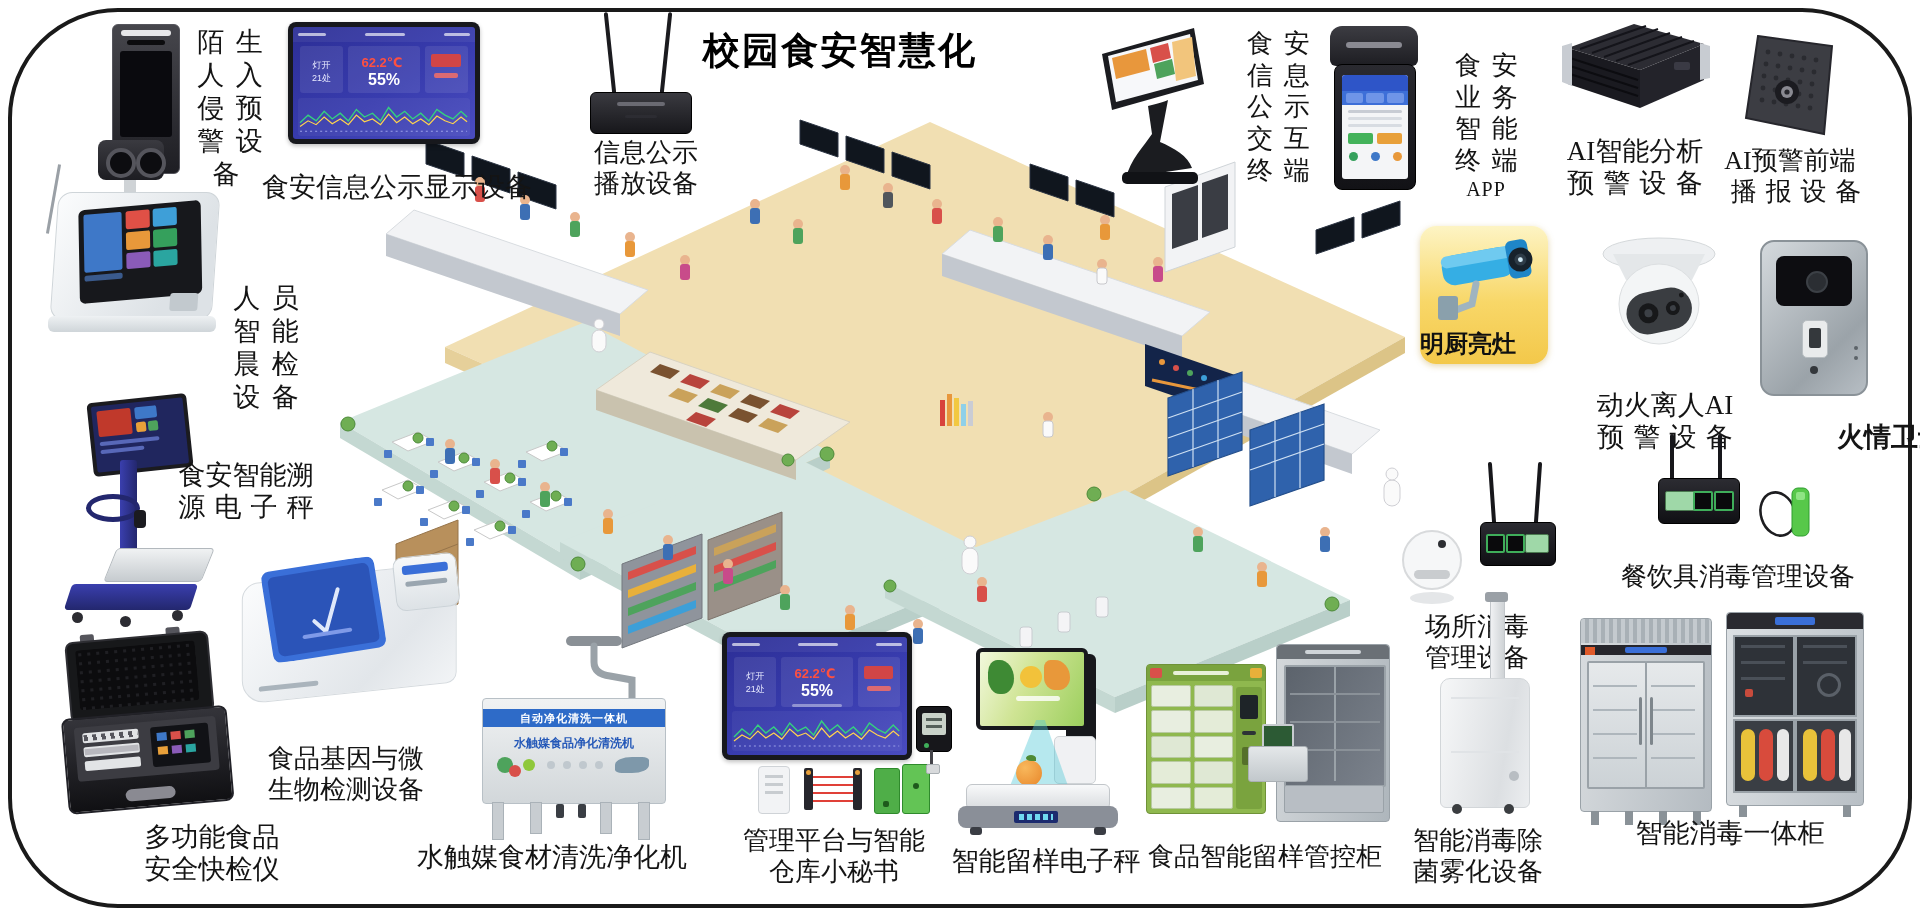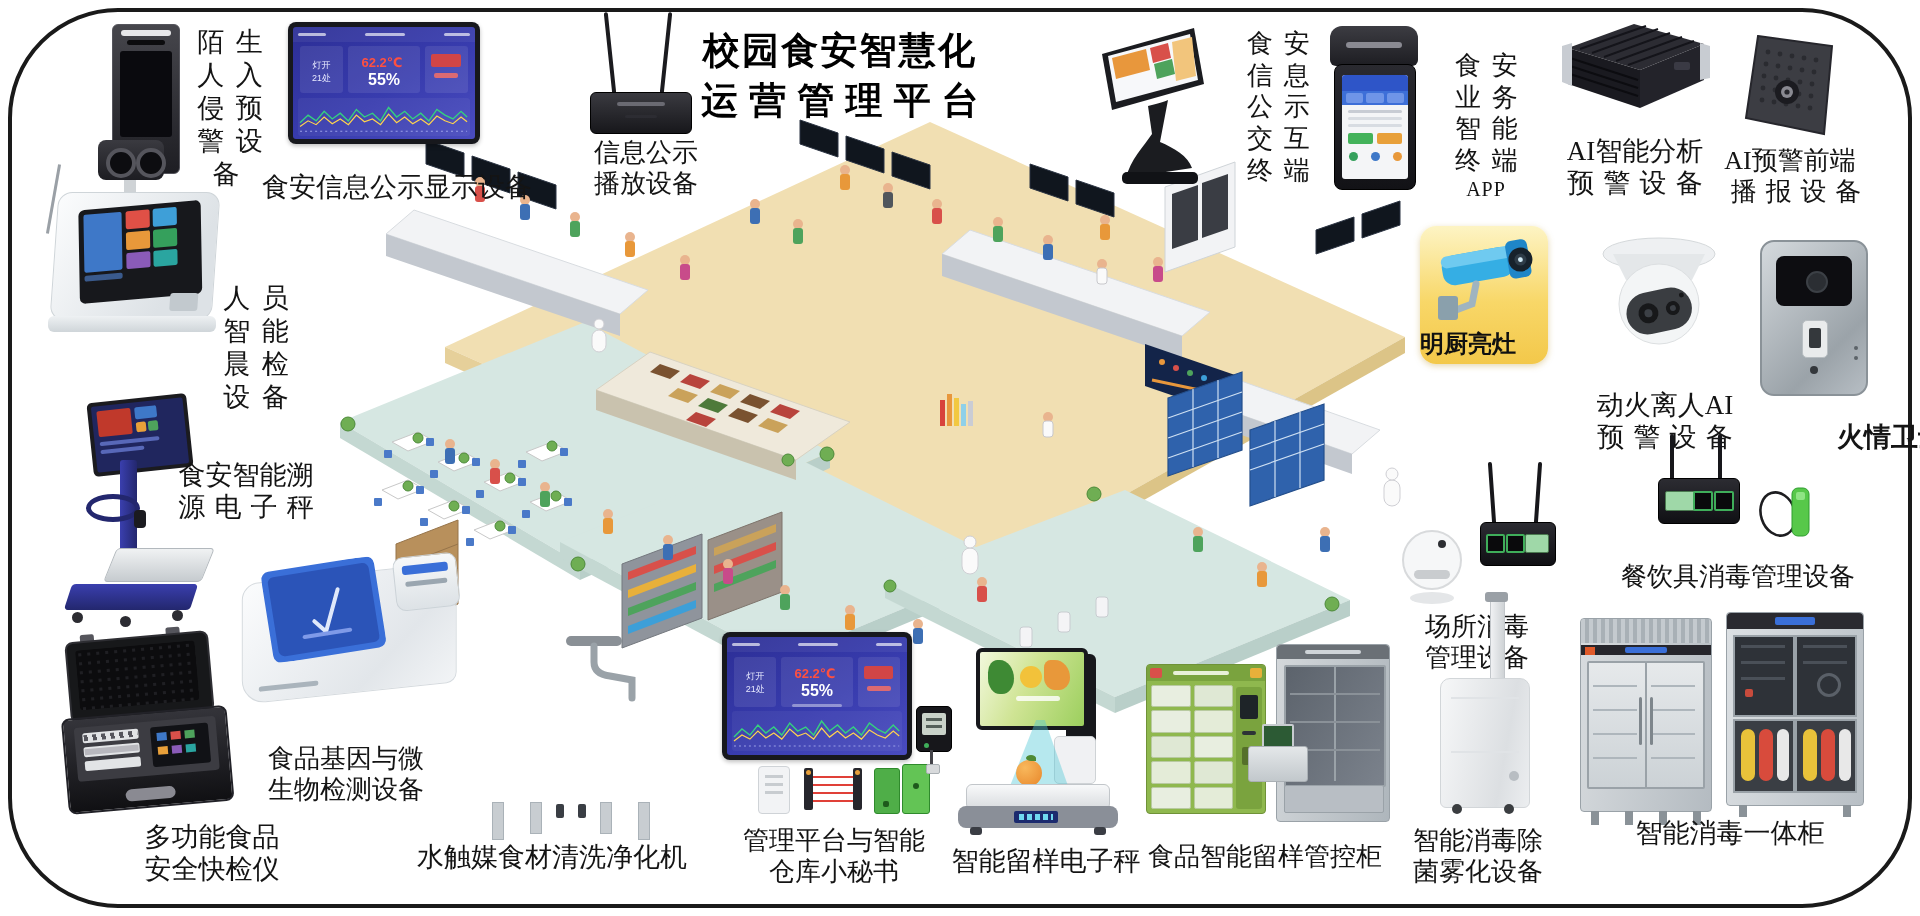--- a/index.html
+++ b/index.html
@@ -347,21 +347,20 @@
       </g>
     <g transform="translate(772,152)">
         <circle r="5" fill="#e9b48e"></circle>
         <rect x="-5" y="4" width="10" height="16" rx="3" fill="#fafafa" stroke="#c8c8cc"></rect>
       </g>
   </g>
 </svg>
 
 <div class="title">
   <div class="t1">校园食安智慧化</div>
-  <div class="t2">运营管理平台</div>
 </div>
 
 <div class="dev" style="left:112px;top:24px;width:66px;height:148px;border-radius:6px;
             background:linear-gradient(#46464c,#1e1e23);border:1px solid #55555c;">
   <div class="abs" style="left:8px;top:5px;width:50px;height:6px;background:#e8e8ea;border-radius:3px;"></div>
   <div class="abs" style="left:14px;top:15px;width:38px;height:5px;background:#0c0c0e;border-radius:3px;"></div>
   <div class="abs" style="left:7px;top:26px;width:52px;height:86px;background:#0a0a0e;border-radius:3px;"></div>
   <div class="abs" style="left:18px;bottom:10px;width:30px;height:16px;background:#141418;border-radius:3px;"></div>
 </div>
 <div class="vlabel" style="left:186px;top:26px;width:80px;font-size:27px;">
@@ -862,20 +861,38 @@
 <div class="label" style="left:736px;top:826px;width:196px;font-size:26px;">
   <div>管理平台与智能</div>
     <div>仓库小秘书</div>
 </div>
 
 <div class="dev" style="left:478px;top:636px;width:196px;height:204px;">
   <svg class="abs" style="left:70px;top:0;" width="110" height="70" viewBox="0 0 110 70">
     <rect x="18" y="0" width="56" height="10" rx="5" fill="#8a9096"></rect>
     <path d="M46,10 L46,26 Q46,38 62,40 L84,44 L84,62" fill="none" stroke="#9aa2a8" stroke-width="7" stroke-linecap="round"></path>
   </svg>
+  <div class="abs" style="left:4px;top:62px;width:182px;height:104px;border-radius:4px;
+              background:linear-gradient(#f0f2f3,#d2d7da);border:1px solid #b8c0c6;">
+    <div class="abs" style="left:0;top:10px;width:182px;height:18px;background:#2e6bc8;display:flex;
+                align-items:center;justify-content:center;">
+      <span style="color:#fff;font-size:11px;font-weight:bold;font-family:'Liberation Sans',sans-serif;letter-spacing:1px;">自动净化清洗一体机</span>
+    </div>
+    <div class="abs" style="left:0;top:34px;width:182px;text-align:center;">
+      <span style="color:#2458b8;font-size:12px;font-weight:bold;font-family:'Liberation Sans',sans-serif;">水触媒食品净化清洗机</span>
+    </div>
+    <div class="abs" style="left:14px;top:58px;width:16px;height:16px;border-radius:50%;background:#4ea35c;"></div>
+    <div class="abs" style="left:26px;top:66px;width:12px;height:12px;border-radius:50%;background:#d8504a;"></div>
+    <div class="abs" style="left:40px;top:60px;width:12px;height:12px;border-radius:50%;background:#8fc83a;"></div>
+    <div class="abs" style="right:16px;top:58px;width:34px;height:16px;background:#7e98aa;border-radius:50% 20% 50% 20%;"></div>
+    <div class="abs" style="left:64px;top:62px;width:8px;height:8px;border-radius:50%;background:#c0c8ce;"></div>
+    <div class="abs" style="left:80px;top:62px;width:8px;height:8px;border-radius:50%;background:#c0c8ce;"></div>
+    <div class="abs" style="left:96px;top:62px;width:8px;height:8px;border-radius:50%;background:#c0c8ce;"></div>
+    <div class="abs" style="left:112px;top:62px;width:8px;height:8px;border-radius:50%;background:#c0c8ce;"></div>
+  </div>
   <div class="abs" style="left:14px;top:166px;width:10px;height:36px;background:#c8cdd1;border:1px solid #aab2b8;"></div>
   <div class="abs" style="left:160px;top:166px;width:10px;height:36px;background:#c8cdd1;border:1px solid #aab2b8;"></div>
   <div class="abs" style="left:52px;top:166px;width:10px;height:30px;background:#c8cdd1;border:1px solid #aab2b8;"></div>
   <div class="abs" style="left:122px;top:166px;width:10px;height:30px;background:#c8cdd1;border:1px solid #aab2b8;"></div>
   <div class="abs" style="left:78px;top:168px;width:8px;height:14px;background:#3a3e44;border-radius:2px;"></div>
   <div class="abs" style="left:100px;top:168px;width:8px;height:14px;background:#3a3e44;border-radius:2px;"></div>
 </div>
 <div class="label" style="left:412px;top:842px;width:280px;">
   <div>水触媒食材清洗净化机</div>
 </div>
@@ -980,18 +997,18 @@
       <div class="abs" style="left:47px;top:26px;width:24px;height:18px;background:#e8983a;border-radius:2px;"></div>
       <div class="abs" style="left:74px;top:26px;width:24px;height:18px;background:#35a05c;border-radius:2px;"></div>
       <div class="abs" style="left:47px;top:47px;width:24px;height:16px;background:#8a5bb8;border-radius:2px;"></div>
       <div class="abs" style="left:74px;top:47px;width:24px;height:16px;background:#2aa5a0;border-radius:2px;"></div>
       <div class="abs" style="left:5px;top:66px;width:38px;height:6px;background:#3a5a8c;border-radius:2px;"></div>
     </div>
     <div class="abs" style="right:14px;bottom:8px;width:28px;height:18px;background:#c2c9ce;border-radius:3px;"></div>
   </div>
   <div class="abs" style="left:4px;top:176px;width:168px;height:16px;background:linear-gradient(#eef1f3,#cfd5d9);border-radius:6px;"></div>
 </div>
-<div class="vlabel" style="left:212px;top:282px;width:84px;font-size:27px;text-align:center;">
+<div class="vlabel" style="left:222px;top:282px;width:84px;font-size:27px;text-align:center;">
   <div>人员</div>
     <div>智能</div>
   <div>晨检</div>
     <div>设备</div>
 </div>
 
 </body></html>

